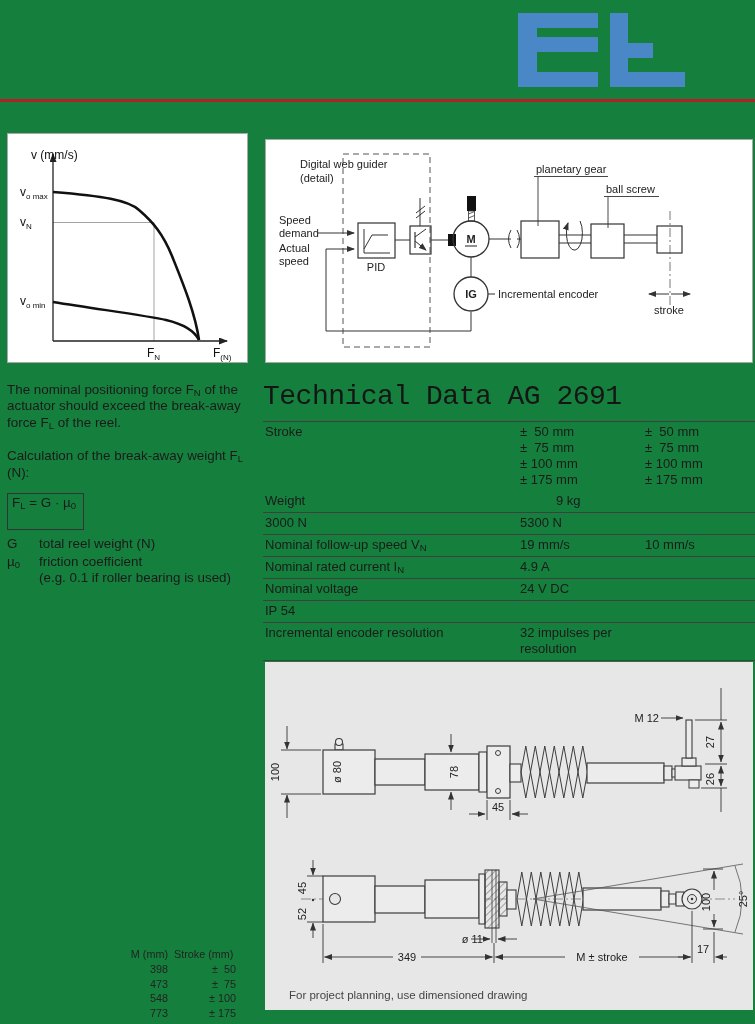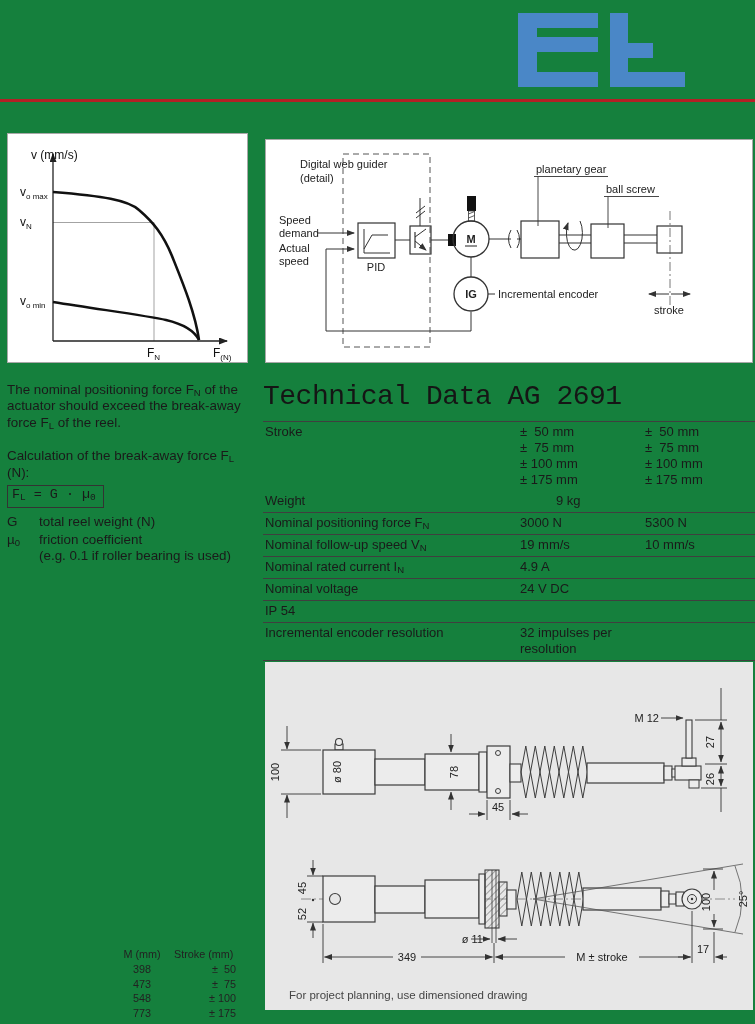--- a/index.html
+++ b/index.html
@@ -6,35 +6,35 @@
   .page{position:relative;width:755px;height:1024px;background:#15803d;overflow:hidden;
         font-family:"Liberation Sans","DejaVu Sans",sans-serif;color:#1a1a1a;}
   .redline{position:absolute;left:0;top:99px;width:755px;height:3px;background:#b32025;}
   .logo{position:absolute;left:518px;top:12px;}
   .graph-box{position:absolute;left:7px;top:133px;width:239px;height:228px;border:1px solid #a8a8a8;background:#fff;}
   .diagram-box{position:absolute;left:265px;top:139px;width:486px;height:222px;border:1px solid #a8a8a8;background:#fff;}
   .left-col{position:absolute;left:7px;top:382px;width:252px;font-size:13.4px;line-height:16.4px;}
   .left-col p{margin:0 0 17px 0;}
   .left-col p.tight{margin:0;}
   sub{font-size:9.5px;vertical-align:-2px;line-height:0;}
-  .formula{display:inline-block;border:1px solid #333;padding:1px 7px 4px 4px;margin:4px 0 6px 0;font-family:Liberation Mono, monospace;}
+  .formula{display:inline-block;border:1px solid #333;padding:1px 7px 18px 4px;margin:12px 0 6px 0;}
   .defs{display:grid;grid-template-columns:32px auto;row-gap:1px;}
   .defs .sym{}
   .tech{position:absolute;left:263px;top:381px;width:492px;}
   .tech h1{font-size:28px;font-weight:400;letter-spacing:-0.5px;margin:0 0 9px 0;color:#151515;font-family:Liberation Mono, monospace;}
   .trow{display:grid;grid-template-columns:255px 125px auto;border-top:1.5px solid #3f3f3f;
         padding:2px 0 3px 2px;font-size:13px;line-height:16px;}
   .trow.noborder{border-top:none;gap:36px;}
   .pre{white-space:pre;}
   .tnote{border-top:1.5px solid #3f3f3f;padding:3px 0 0 2px;font-size:13px;}
   .panel{position:absolute;left:265px;top:662px;width:488px;height:348px;background:#e7e7e7;}
   .caption{position:absolute;left:24px;bottom:9px;font-size:11.5px;color:#454545;}
   .size-table{position:absolute;left:116px;top:947px;font-size:10.8px;line-height:14.8px;color:#222;}
   .size-table .r{display:grid;grid-template-columns:52px 62px;column-gap:6px;}
-  .size-table .c1{text-align:center;}
+  .size-table .c1{text-align:right;}
   .size-table .c2{text-align:right;white-space:pre;}
   svg text{font-family:"Liberation Sans","DejaVu Sans",sans-serif;}
   .dt{font-size:11px;fill:#222;}
   .gt{font-size:12px;fill:#111;}
   .gs{font-size:8px;fill:#111;}
 </style>
 </head>
 <body>
 
 <div class="page">
@@ -148,21 +148,21 @@
       <rect x="391" y="86" width="25" height="27" fill="none" stroke="#333" stroke-width="1.2"></rect>
       <line x1="404" y1="71" x2="404" y2="168" stroke="#555" stroke-width="0.8" stroke-dasharray="9 3 2 3"></line>
       <line x1="403" y1="154" x2="383" y2="154" stroke="#333" stroke-width="1" marker-end="url(#arD)"></line>
       <line x1="405" y1="154" x2="424" y2="154" stroke="#333" stroke-width="1" marker-end="url(#arD)"></line>
       <text class="dt" x="403" y="174" text-anchor="middle">stroke</text>
     </svg>
   </div>
 
   <div class="left-col">
     <p><span>The nominal positioning force F</span><sub>N</sub><span> of the actuator should exceed the break-away force F</span><sub>L</sub><span> of the reel.</span></p>
-    <p class="tight"><span>Calculation of the break-away force F</span><sub>L</sub><span> (N):</span></p>
+    <p class="tight"><span>Calculation of the break-away weight F</span><sub>L</sub><span> (N):</span></p>
     <div class="formula"><span>F</span><sub>L</sub><span> = G · µ</span><sub>0</sub></div>
     <div class="defs">
       <span class="sym">G</span>
       <span>total reel weight (N)</span>
       <span class="sym"><span>µ</span><sub>0</sub></span>
       <span><span>friction coefficient</span><br><span>(e.g. 0.1 if roller bearing is used)</span></span>
     </div>
   </div>
 
   <div class="tech">
@@ -177,21 +177,20 @@
 ±  75 mm
 ± 100 mm
 ± 175 mm</div>
     </div>
     <div class="trow noborder">
       <div>Weight</div>
       <div>9 kg</div>
       <div></div>
     </div>
     <div class="trow">
-      <div><span>Nominal positioning force F</span><sub>N</sub></div>
       <div>3000 N</div>
         <div>5300 N</div>
     </div>
     <div class="trow">
       <div><span>Nominal follow-up speed V</span><sub>N</sub></div>
       <div>19 mm/s</div>
         <div>10 mm/s</div>
     </div>
     <div class="trow">
       <div><span>Nominal rated current I</span><sub>N</sub></div>

